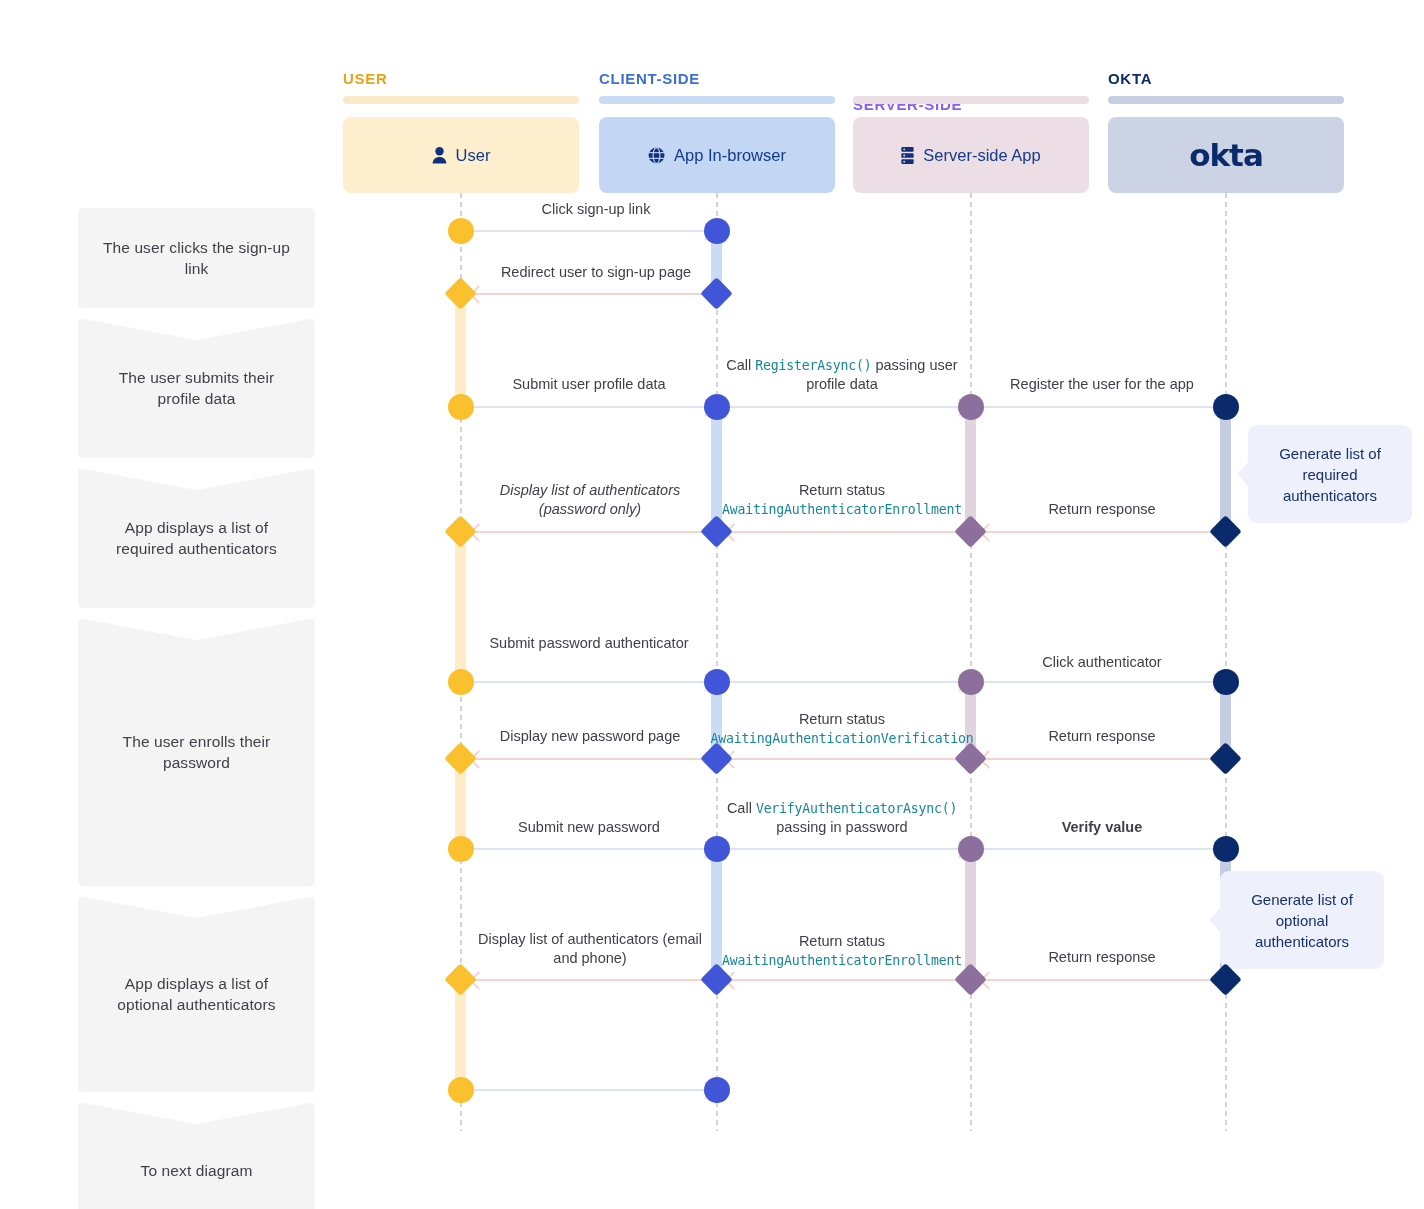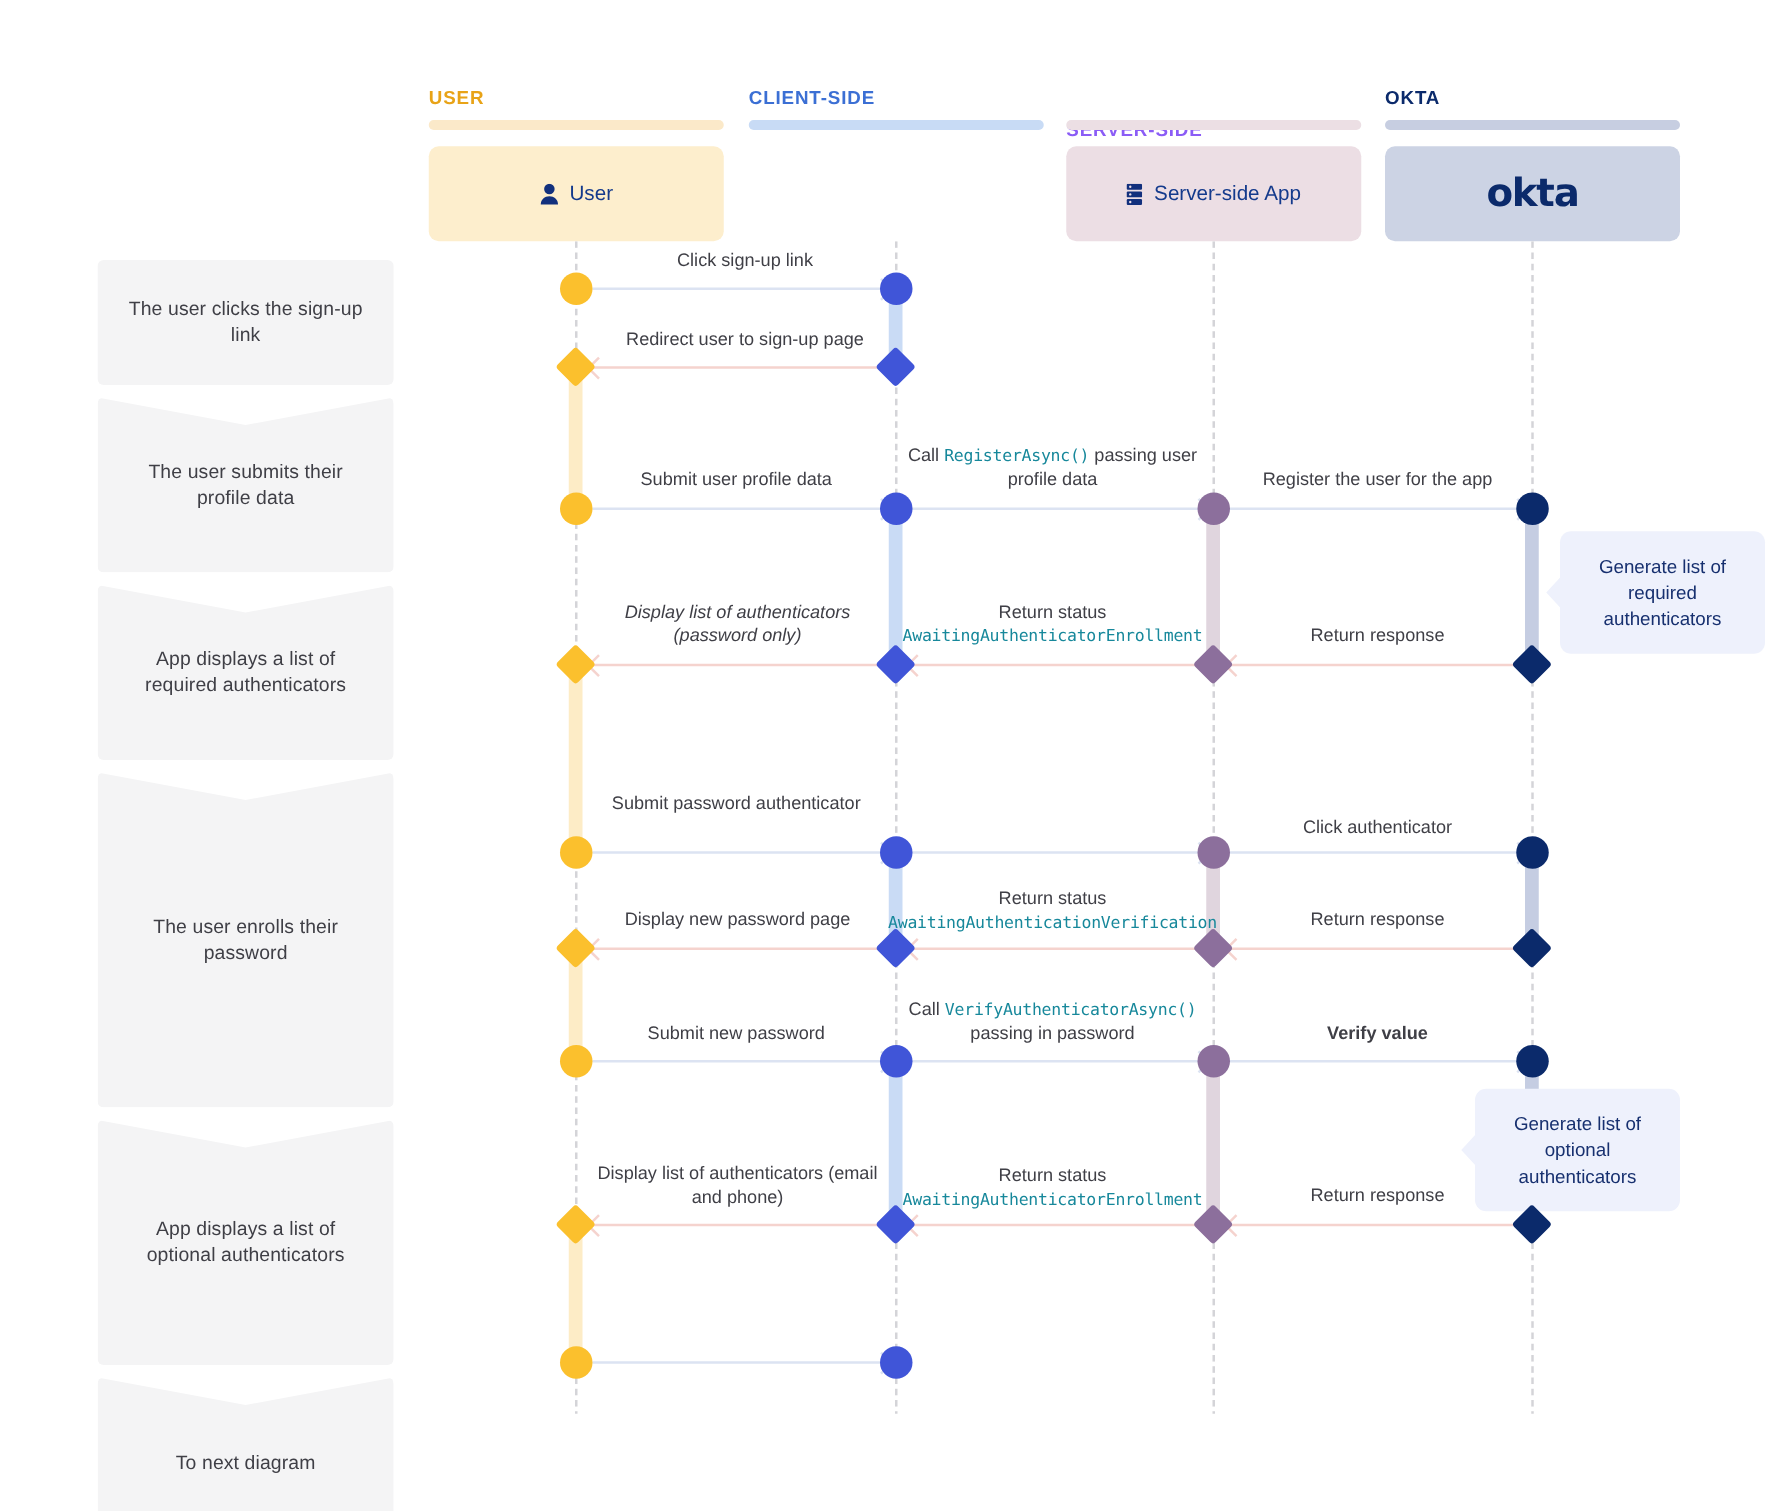--- a/index.html
+++ b/index.html
@@ -122,20 +122,33 @@
       <svg width="15" height="17" viewBox="0 0 15 17">
           <circle cx="7.5" cy="4.2" r="4.2" fill="#12307d"></circle>
           <path d="M0.6 16.6c0-4 3.1-6.6 6.9-6.6s6.9 2.6 6.9 6.6z" fill="#12307d"></path>
         </svg>
     </span>
     <span class="lbl">User</span>
   </div>
 
   <div class="coltitle" style="left:599px;top:70px;color:#3b6fd4;">CLIENT-SIDE</div>
   <div class="colbar" style="left:599px;width:236px;background:#c8dbf5;"></div>
+  <div class="colbox" style="left:599px;width:236px;background:#c3d7f5;">
+    <span>
+      <svg width="17" height="17" viewBox="0 0 18 18">
+          <circle cx="9" cy="9" r="8.4" fill="#12307d"></circle>
+          <g stroke="#c3d7f5" stroke-width="1.2" fill="none">
+            <ellipse cx="9" cy="9" rx="3.6" ry="8.4"></ellipse>
+            <line x1="0.8" y1="6" x2="17.2" y2="6"></line>
+            <line x1="0.8" y1="12" x2="17.2" y2="12"></line>
+          </g>
+        </svg>
+    </span>
+    <span class="lbl">App In-browser</span>
+  </div>
 
   <div class="coltitle" style="left:853px;top:70px;color:#8b5cf6;margin-top:26px;">SERVER-SIDE</div>
   <div class="colbar" style="left:853px;width:236px;background:#ecdfe4;"></div>
   <div class="colbox" style="left:853px;width:236px;background:#ecdee4;text-align:right;">
     <span>
       <svg width="13" height="17" viewBox="0 0 13 18">
         <rect x="0" y="0" width="13" height="5" rx="1" fill="#12307d"></rect>
         <rect x="0" y="6.5" width="13" height="5" rx="1" fill="#12307d"></rect>
         <rect x="0" y="13" width="13" height="5" rx="1" fill="#12307d"></rect>
         <circle cx="3" cy="2.5" r="1" fill="#ecdee4"></circle>
@@ -274,21 +287,21 @@
     <span>Verify value</span>
   </div>
   <div class="arrow fwd" style="left:474px;top:848px;width:238px;background:#dce3f2;color:#dce3f2;"></div>
   <div class="arrow fwd" style="left:729px;top:848px;width:237px;background:#dce3f2;color:#dce3f2;"></div>
   <div class="arrow fwd" style="left:984px;top:848px;width:237px;background:#dce3f2;color:#dce3f2;"></div>
   <div class="node circle" style="left:448px;top:836px;background:#fbc02d;"></div>
   <div class="node circle" style="left:704px;top:836px;background:#4055d8;"></div>
   <div class="node circle" style="left:958px;top:836px;background:#8c6f9c;"></div>
   <div class="node circle" style="left:1213px;top:836px;background:#0b2a6b;"></div>
 
-  <div class="callout" style="left:1180px;top:871px;width:164px;height:98px;">
+  <div class="callout" style="left:1220px;top:871px;width:164px;height:98px;">
     <span>Generate list of optional authenticators</span>
   </div>
 
   <div class="msg" style="left:476px;top:930px;width:228px;">
     <span>Display list of authenticators (email and phone)</span>
   </div>
   <div class="msg" style="left:722px;top:932px;width:240px;">
     <span>Return status</span><br><code>AwaitingAuthenticatorEnrollment</code>
   </div>
   <div class="msg" style="left:988px;top:948px;width:228px;">

